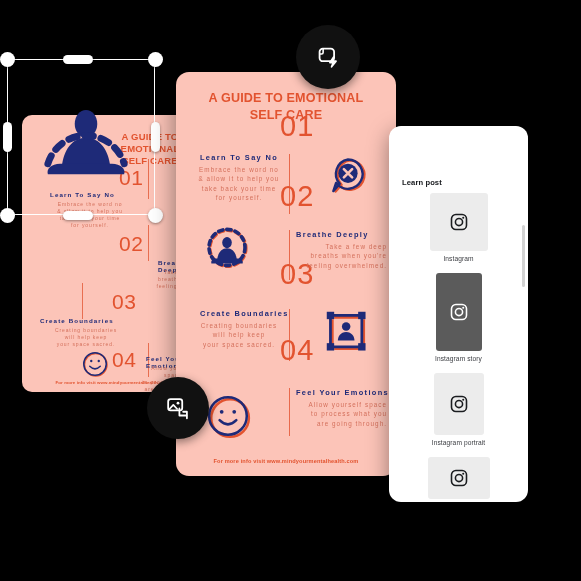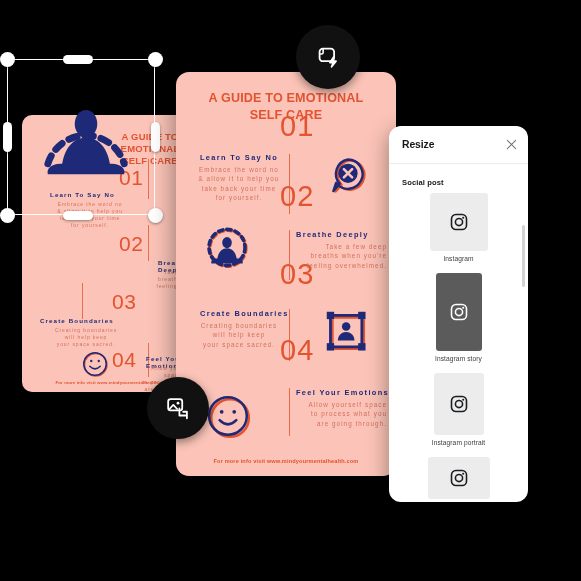--- a/index.html
+++ b/index.html
@@ -309,31 +309,23 @@
     <svg width="30" height="30" viewBox="0 0 32 32">
       <rect x="5.5" y="6.5" width="15" height="12" rx="2.6" fill="none" stroke="#fff" stroke-width="1.9"></rect>
       <circle cx="16" cy="10.8" r="1.5" fill="#fff"></circle>
       <path d="M6.4 17.6 L11 12.6 L15.6 17.6" fill="none" stroke="#fff" stroke-width="1.8" stroke-linejoin="round"></path>
       <path d="M17.5 16.5 V24 H25" fill="none" stroke="#fff" stroke-width="1.9" stroke-linecap="round" stroke-linejoin="round"></path>
       <path d="M21.5 20 H25.5 V27" fill="none" stroke="#fff" stroke-width="1.9" stroke-linecap="round" stroke-linejoin="round"></path>
     </svg>
   </div>
 
   <div class="panel">
-    <div class="panel-head">
-      <div class="panel-title">Resize</div>
-      <div class="panel-close">
-        <svg width="11" height="11" viewBox="0 0 12 12">
-          <path d="M1.5 1.5 L10.5 10.5 M10.5 1.5 L1.5 10.5" stroke="#6f7378" stroke-width="1.1" stroke-linecap="round"></path>
-        </svg>
-      </div>
-    </div>
 
     <div class="panel-body">
-      <div class="section-label">Social post</div>
+      <div class="section-label">Learn post</div>
       <div class="thumb-list" id="thumb-list">
           <div class="thumb-item"><div class="thumb" style="width:58px;height:58px;">
               <svg width="20" height="20" viewBox="0 0 24 24">
   <rect x="3" y="3" width="18" height="18" rx="5.2" fill="none" stroke="#1b1d20" stroke-width="1.9"></rect>
   <circle cx="12" cy="12" r="4.3" fill="none" stroke="#1b1d20" stroke-width="1.9"></circle>
   <circle cx="17.1" cy="6.9" r="1.25" fill="#1b1d20"></circle>
 </svg>
             </div>
      <div class="thumb-cap">Instagram</div></div>
           <div class="thumb-item"><div class="thumb dark" style="width:46px;height:78px;">

